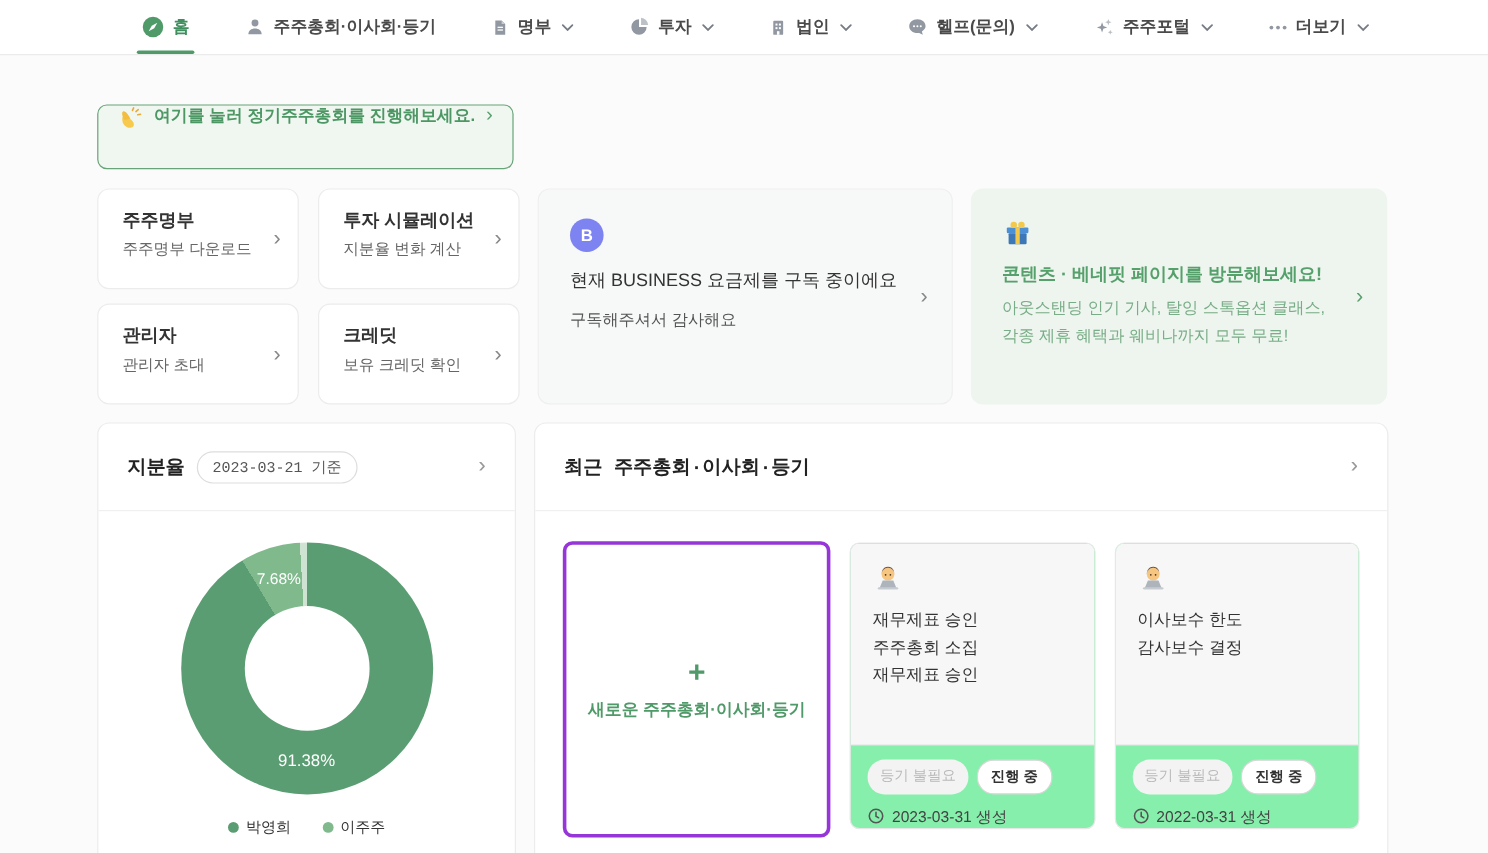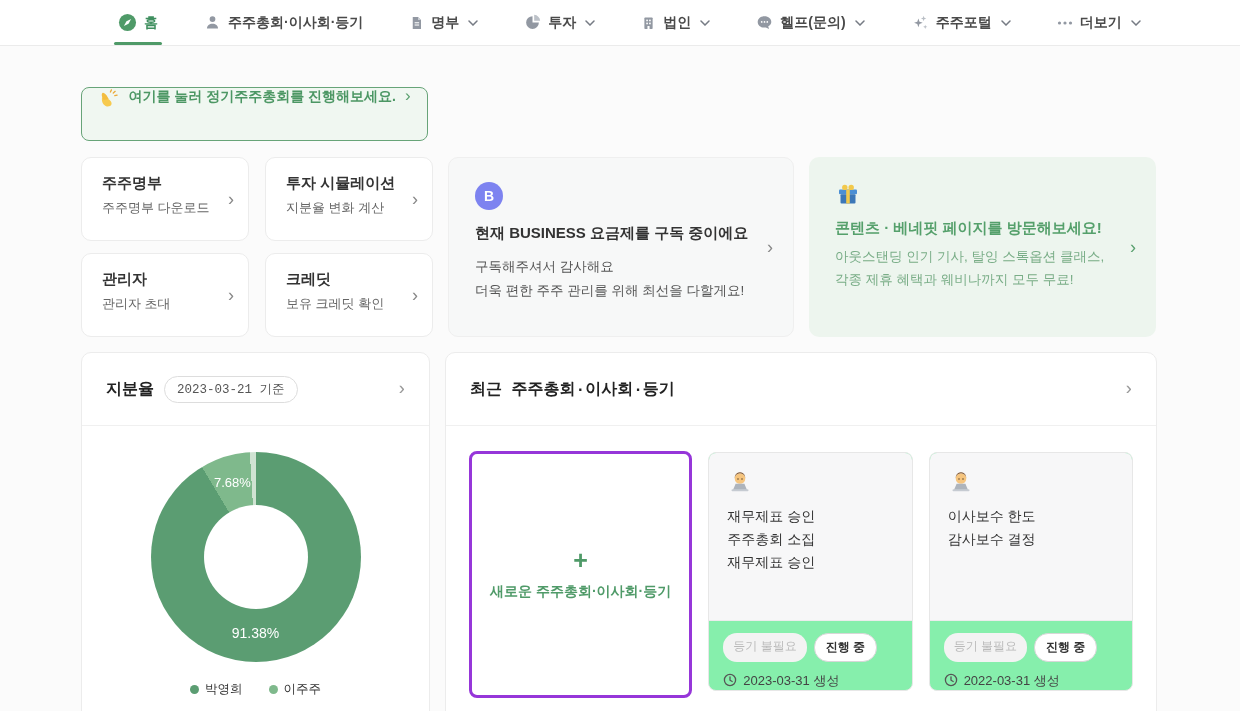--- a/index.html
+++ b/index.html
@@ -41,21 +41,21 @@
   .quick-card .s { font-size:13px; color:#666; }
   .card-chev { position:absolute; right:14px; top:50%; transform:translateY(-50%);
     color:#888; font-size:18px; font-weight:400; }
 
   
   .plan-card { width:346px; height:180px; background:#f7f8f8; border:1px solid #efefef;
     border-radius:10px; padding:24px 26px; position:relative; cursor:pointer; }
   .plan-badge { width:28px; height:28px; border-radius:50%; background:#7d83f0; color:#fff;
     font-size:14px; font-weight:700; display:flex; align-items:center; justify-content:center;
     margin-bottom:14px; }
-  .plan-card .t { font-size:15px; font-weight:700; color:#333; margin-bottom:12px; }
+  .plan-card .t { font-size:15px; font-weight:400; color:#333; margin-bottom:12px; }
   .plan-card .l { font-size:13.5px; color:#555; line-height:1.75; }
 
   
   .benefit-card { width:347px; height:180px; background:#edf5ee; border-radius:10px;
     padding:24px 26px; position:relative; cursor:pointer; }
   .benefit-card .emoji { margin-bottom:12px; }
   .benefit-card .t { font-size:15px; font-weight:700; color:#55a06b; margin-bottom:8px; }
   .benefit-card .l { font-size:13.5px; color:#79ad87; line-height:1.7; }
   .benefit-card .card-chev, .cta-banner .arrow { color:#5aa06f; }
 
@@ -260,21 +260,20 @@
         <div class="t">크레딧</div>
         <div class="s">보유 크레딧 확인</div>
         <span class="card-chev">›</span>
       </div>
     </div>
 
     <div class="plan-card">
       <div class="plan-badge">B</div>
       <div class="t">현재 BUSINESS 요금제를 구독 중이에요</div>
       <div class="l">구독해주셔서 감사해요</div>
-      <div class="l">더욱 편한 주주 관리를 위해 최선을 다할게요!</div>
       <span class="card-chev" style="right:20px;">›</span>
     </div>
 
     <div class="benefit-card">
       <div class="emoji">
         <svg width="26" height="26" viewBox="0 0 26 26">
             <rect x="4" y="8.5" width="18" height="4.8" rx="1" fill="#4b8fd4"></rect>
             <rect x="5.5" y="13.3" width="15" height="9.2" rx="1" fill="#3c77b7"></rect>
             <rect x="11.2" y="8.5" width="3.6" height="14" fill="#f2c94c"></rect>
             <circle cx="9.8" cy="6.4" r="2.7" fill="#f2c94c"></circle>

